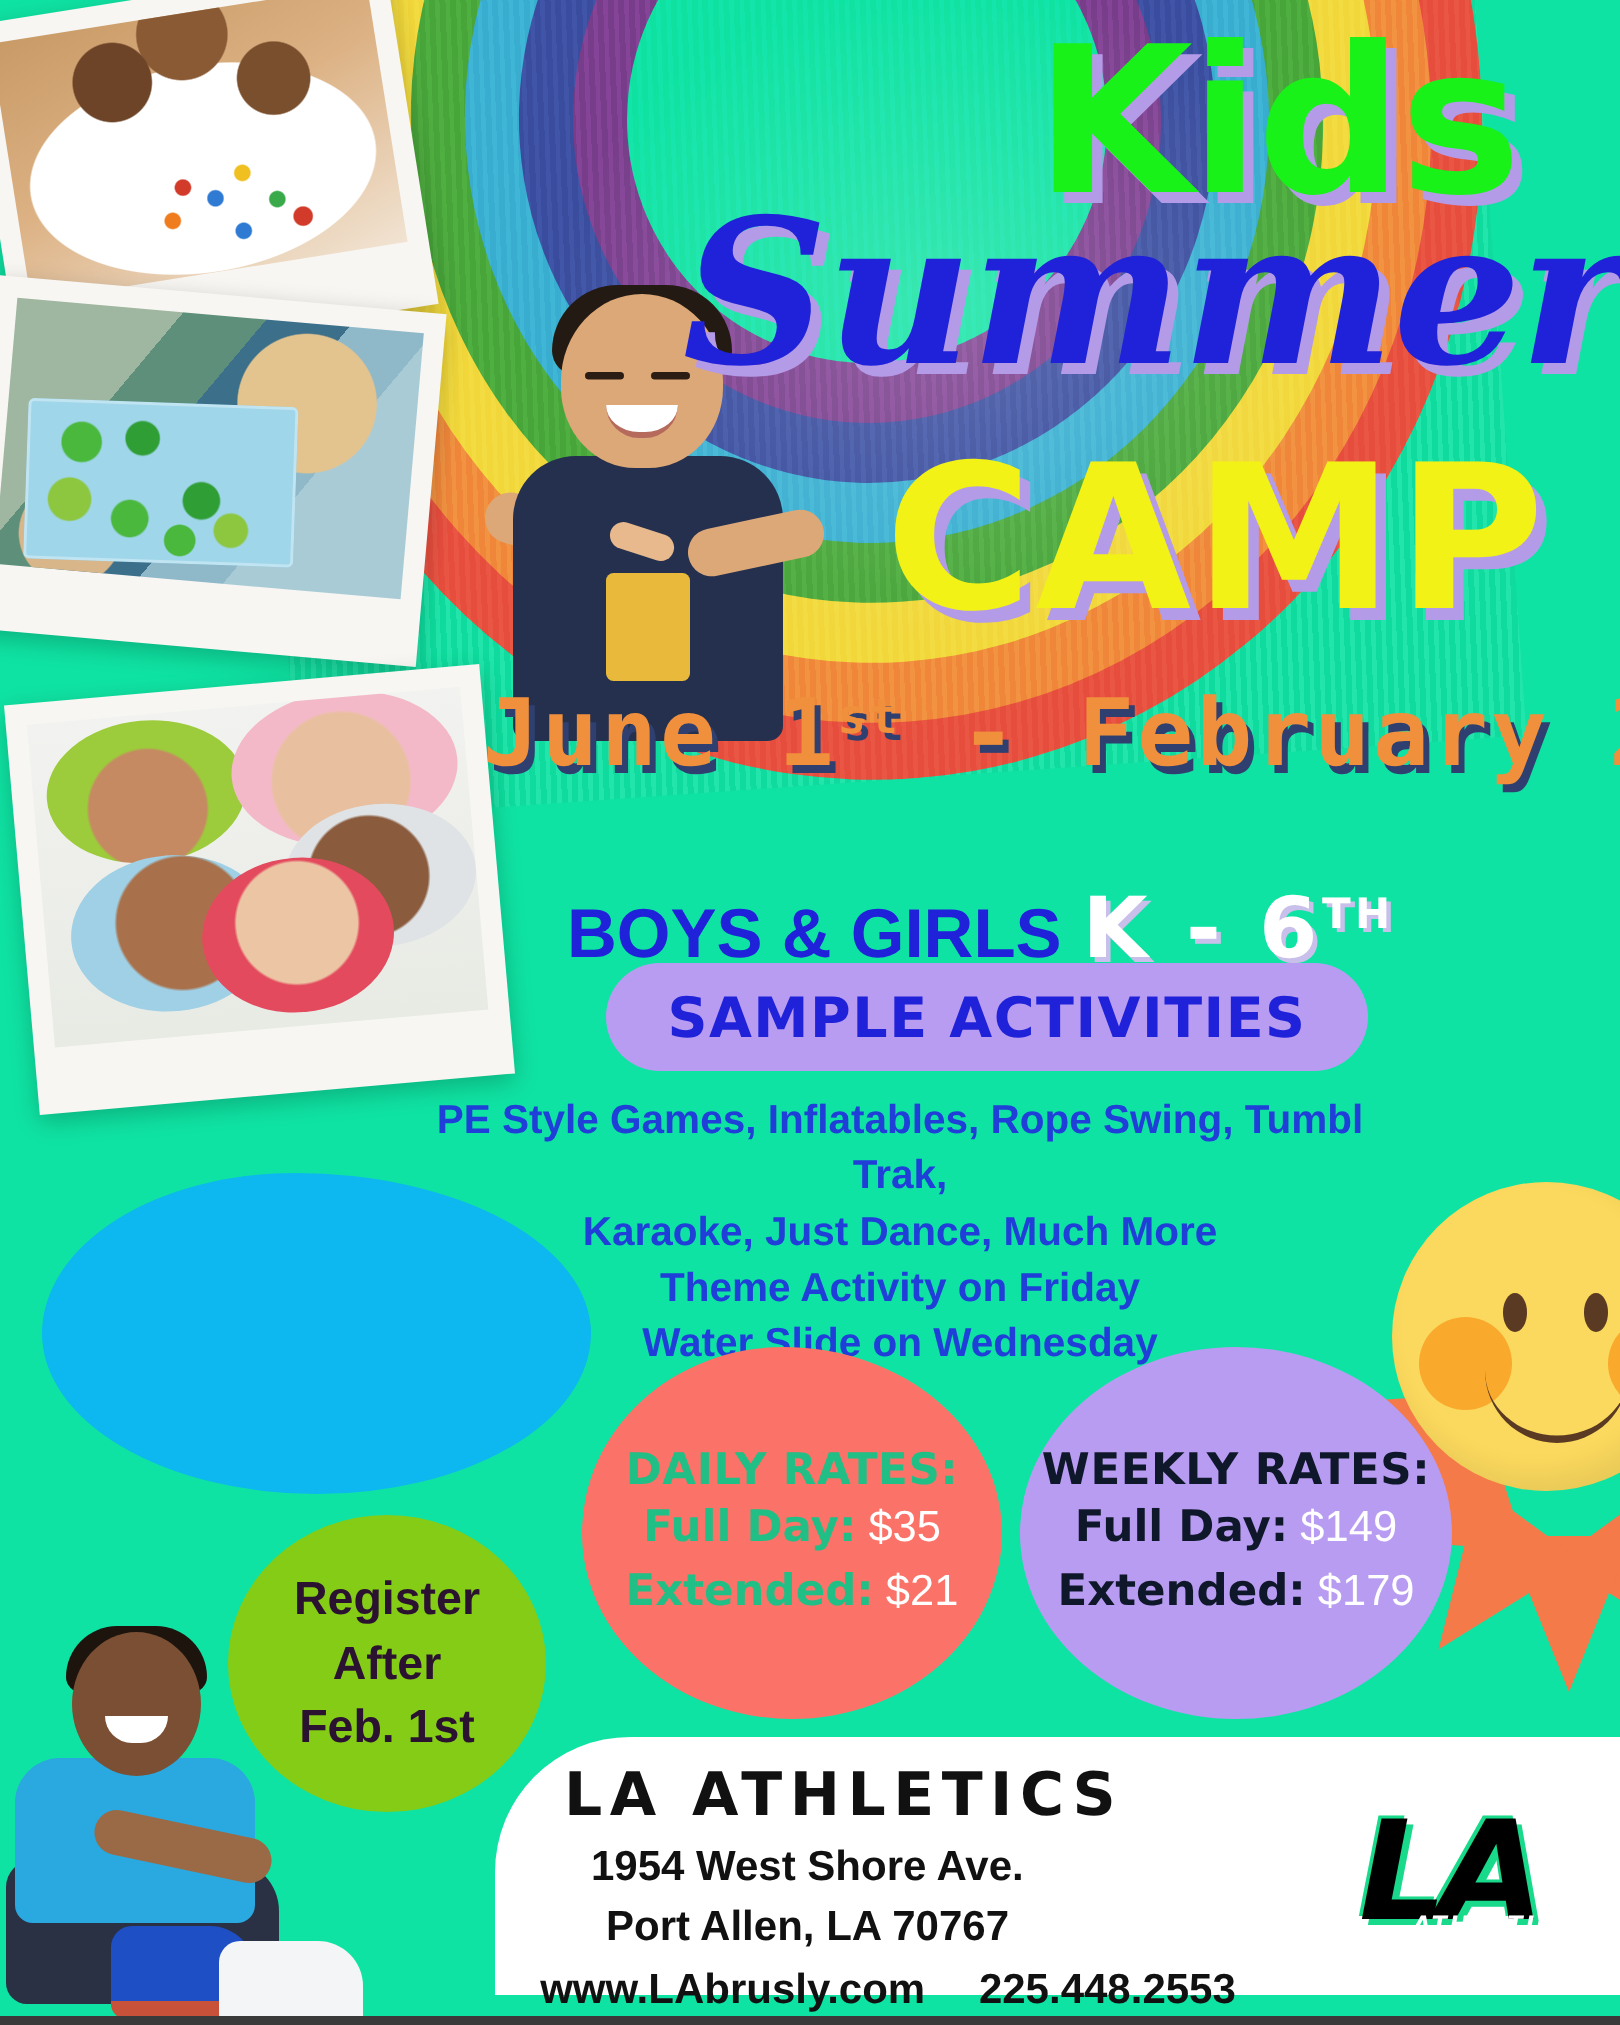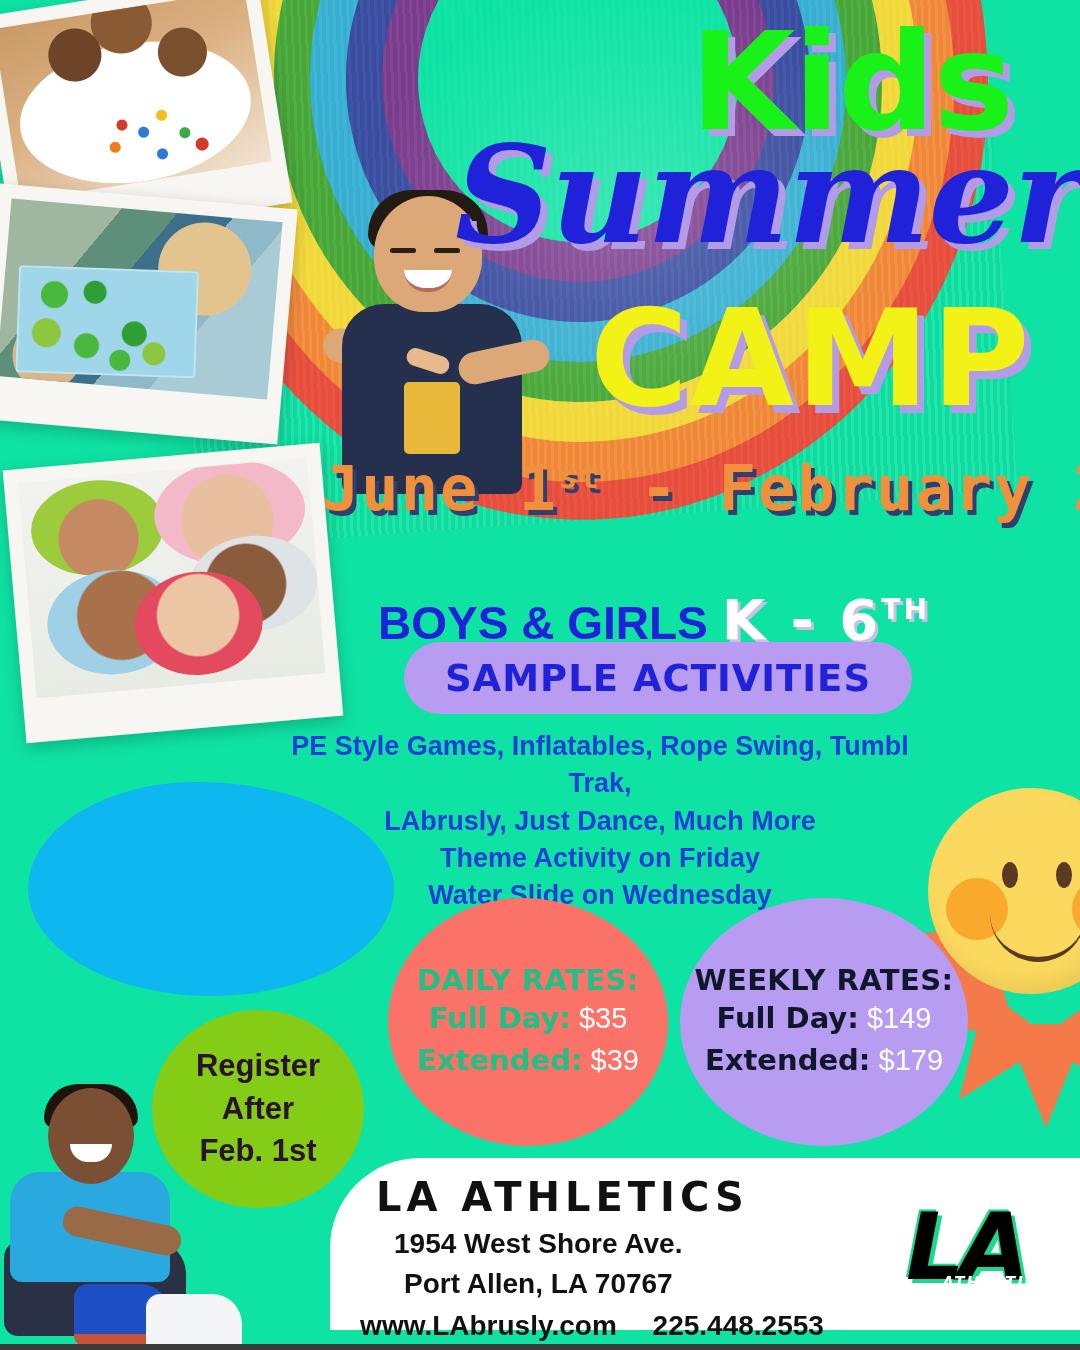--- a/index.html
+++ b/index.html
@@ -263,36 +263,36 @@
   <div class="dates"><span>June 1</span><sup>st</sup><span> - February 24</span><sup>th</sup></div>
 
   <div class="bg-line"><span>BOYS &amp; GIRLS</span><span class="grade"><span>K - 6</span><sup>TH</sup></span></div>
 
   <div class="pill">
     <span>SAMPLE ACTIVITIES</span>
   </div>
 
   <div class="acts">
     <div>PE Style Games, Inflatables, Rope Swing, Tumbl Trak,</div>
-    <div>LAbrusly, Just Dance, Much More</div>
+    <div>Karaoke, Just Dance, Much More</div>
     <div>Theme Activity on Friday</div>
     <div>Water Slide on Wednesday</div>
   </div>
 
   <div class="blob-times"></div>
 
   <div class="circ blob-daily c-daily">
     <div class="r-head">DAILY RATES:</div>
     <div class="r-row">
       <b>Full Day:</b>
       <span>$35</span>
     </div>
     <div class="r-row">
       <b>Extended:</b>
-      <span>$39</span>
+      <span>$21</span>
     </div>
   </div>
 
   <div class="circ blob-weekly c-weekly">
     <div class="r-head">WEEKLY RATES:</div>
     <div class="r-row">
       <b>Full Day:</b>
       <span>$149</span>
     </div>
     <div class="r-row">

